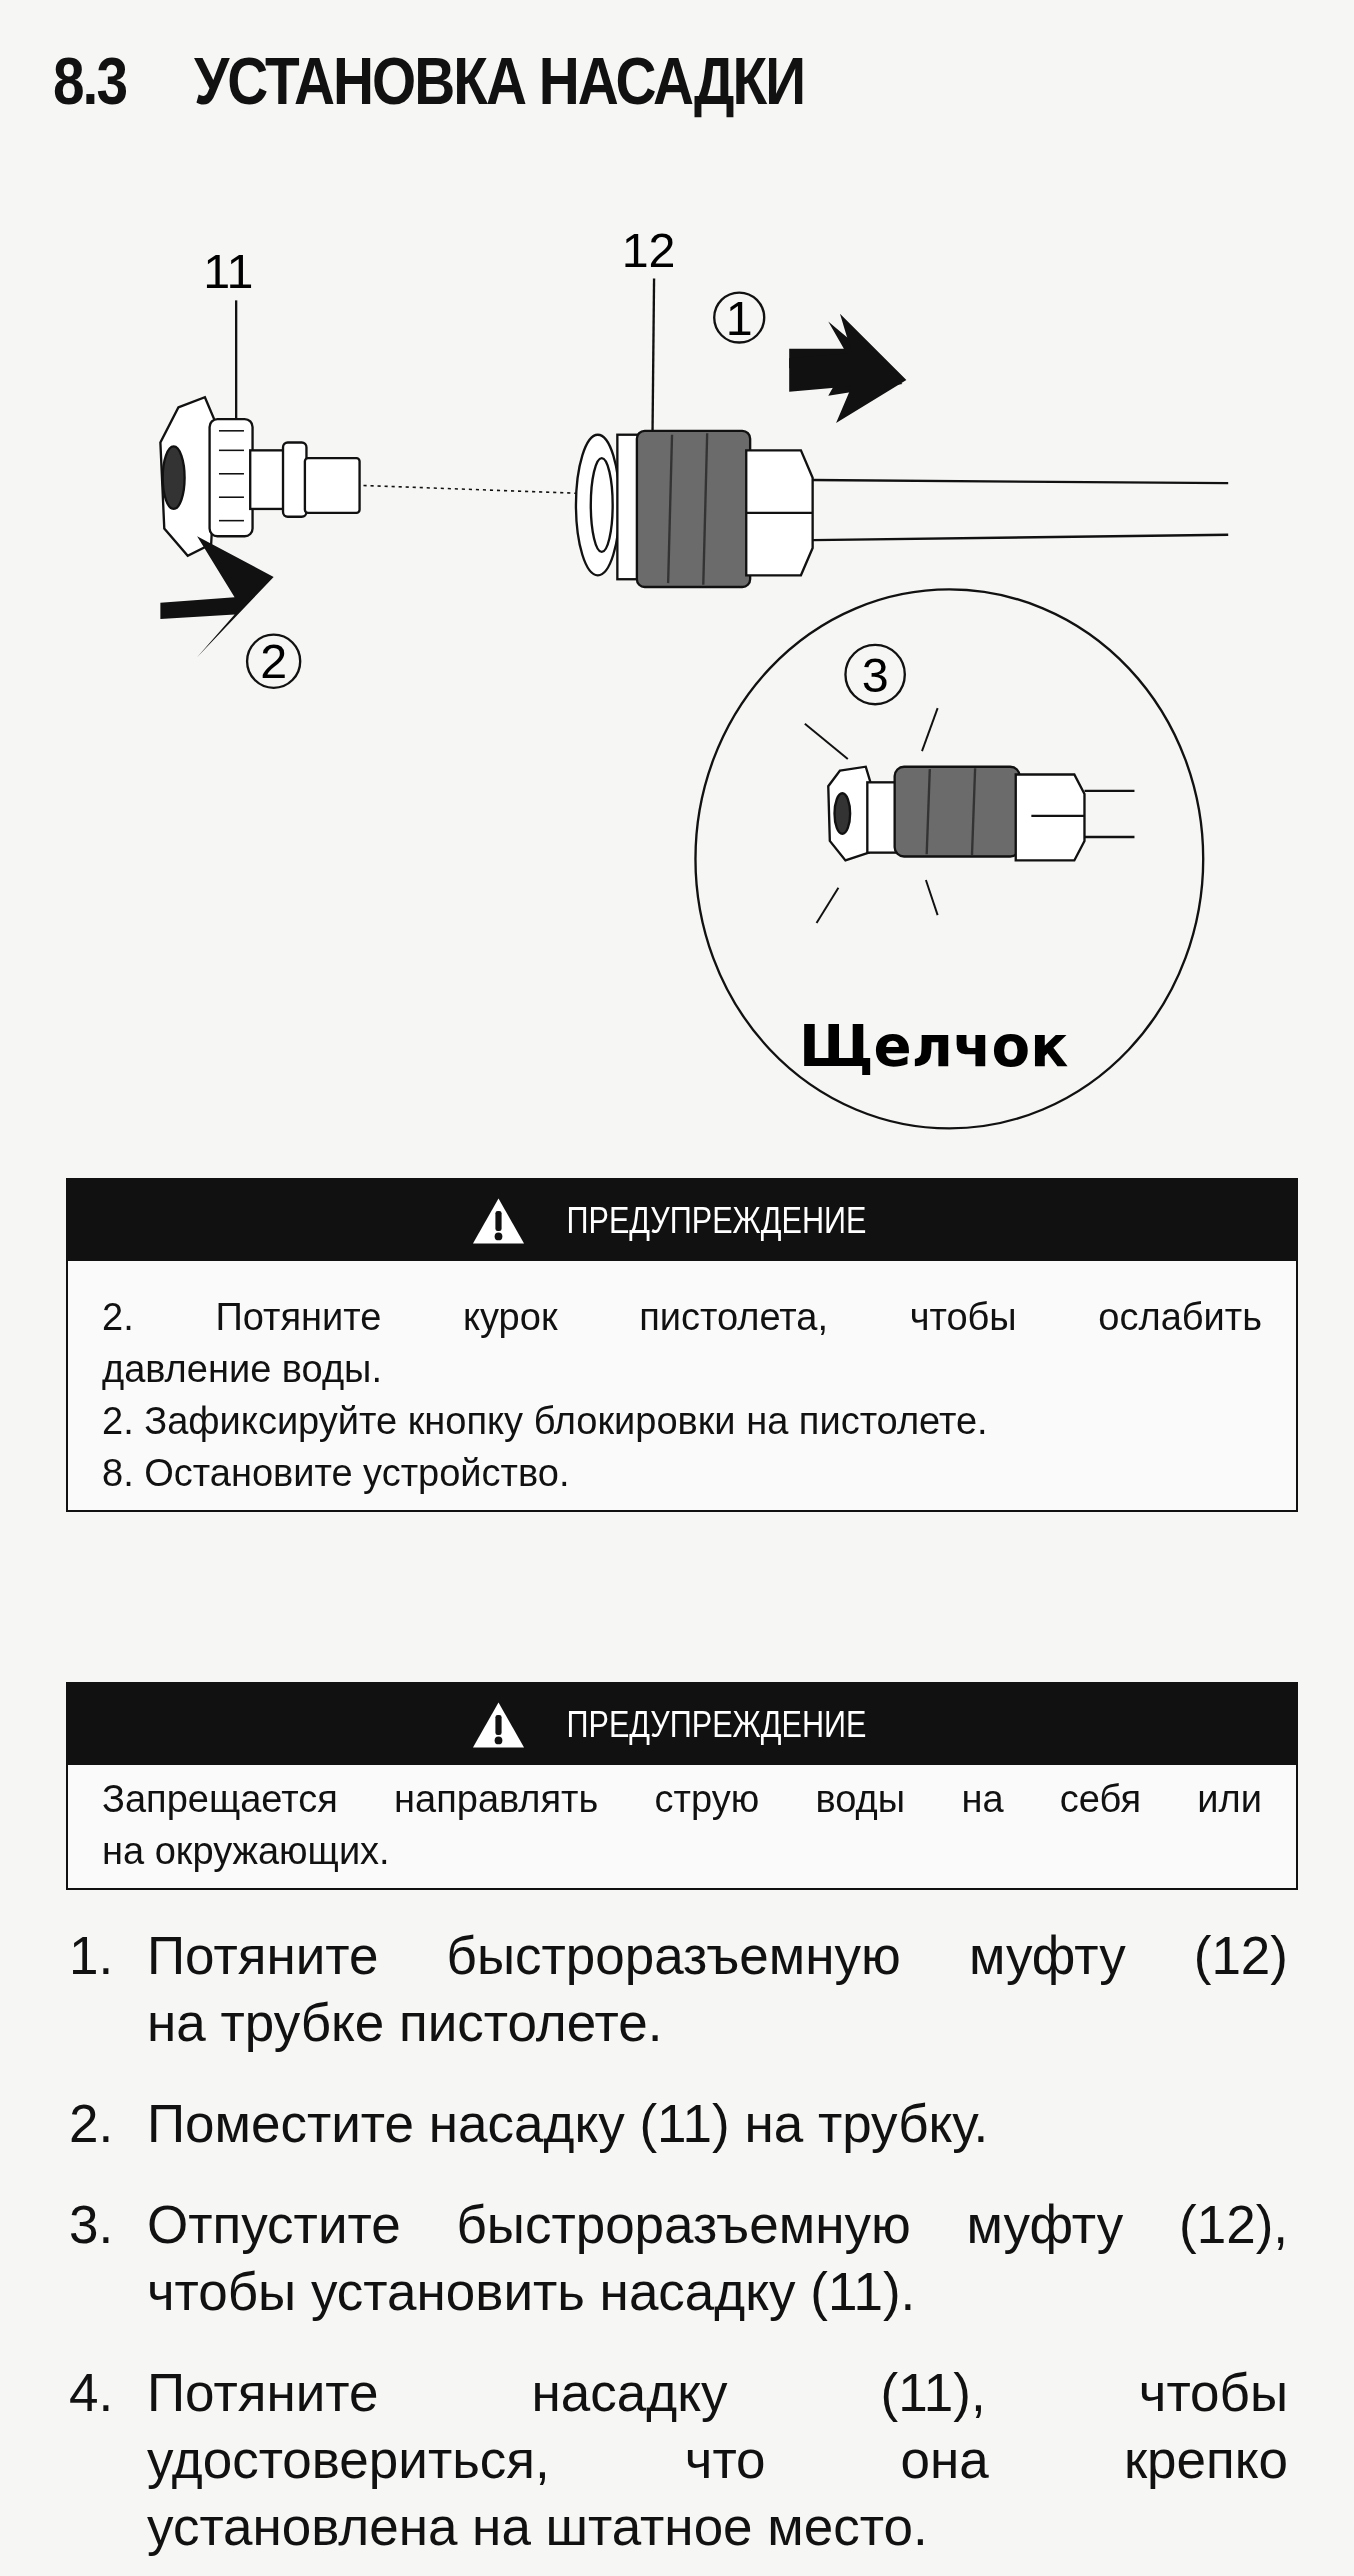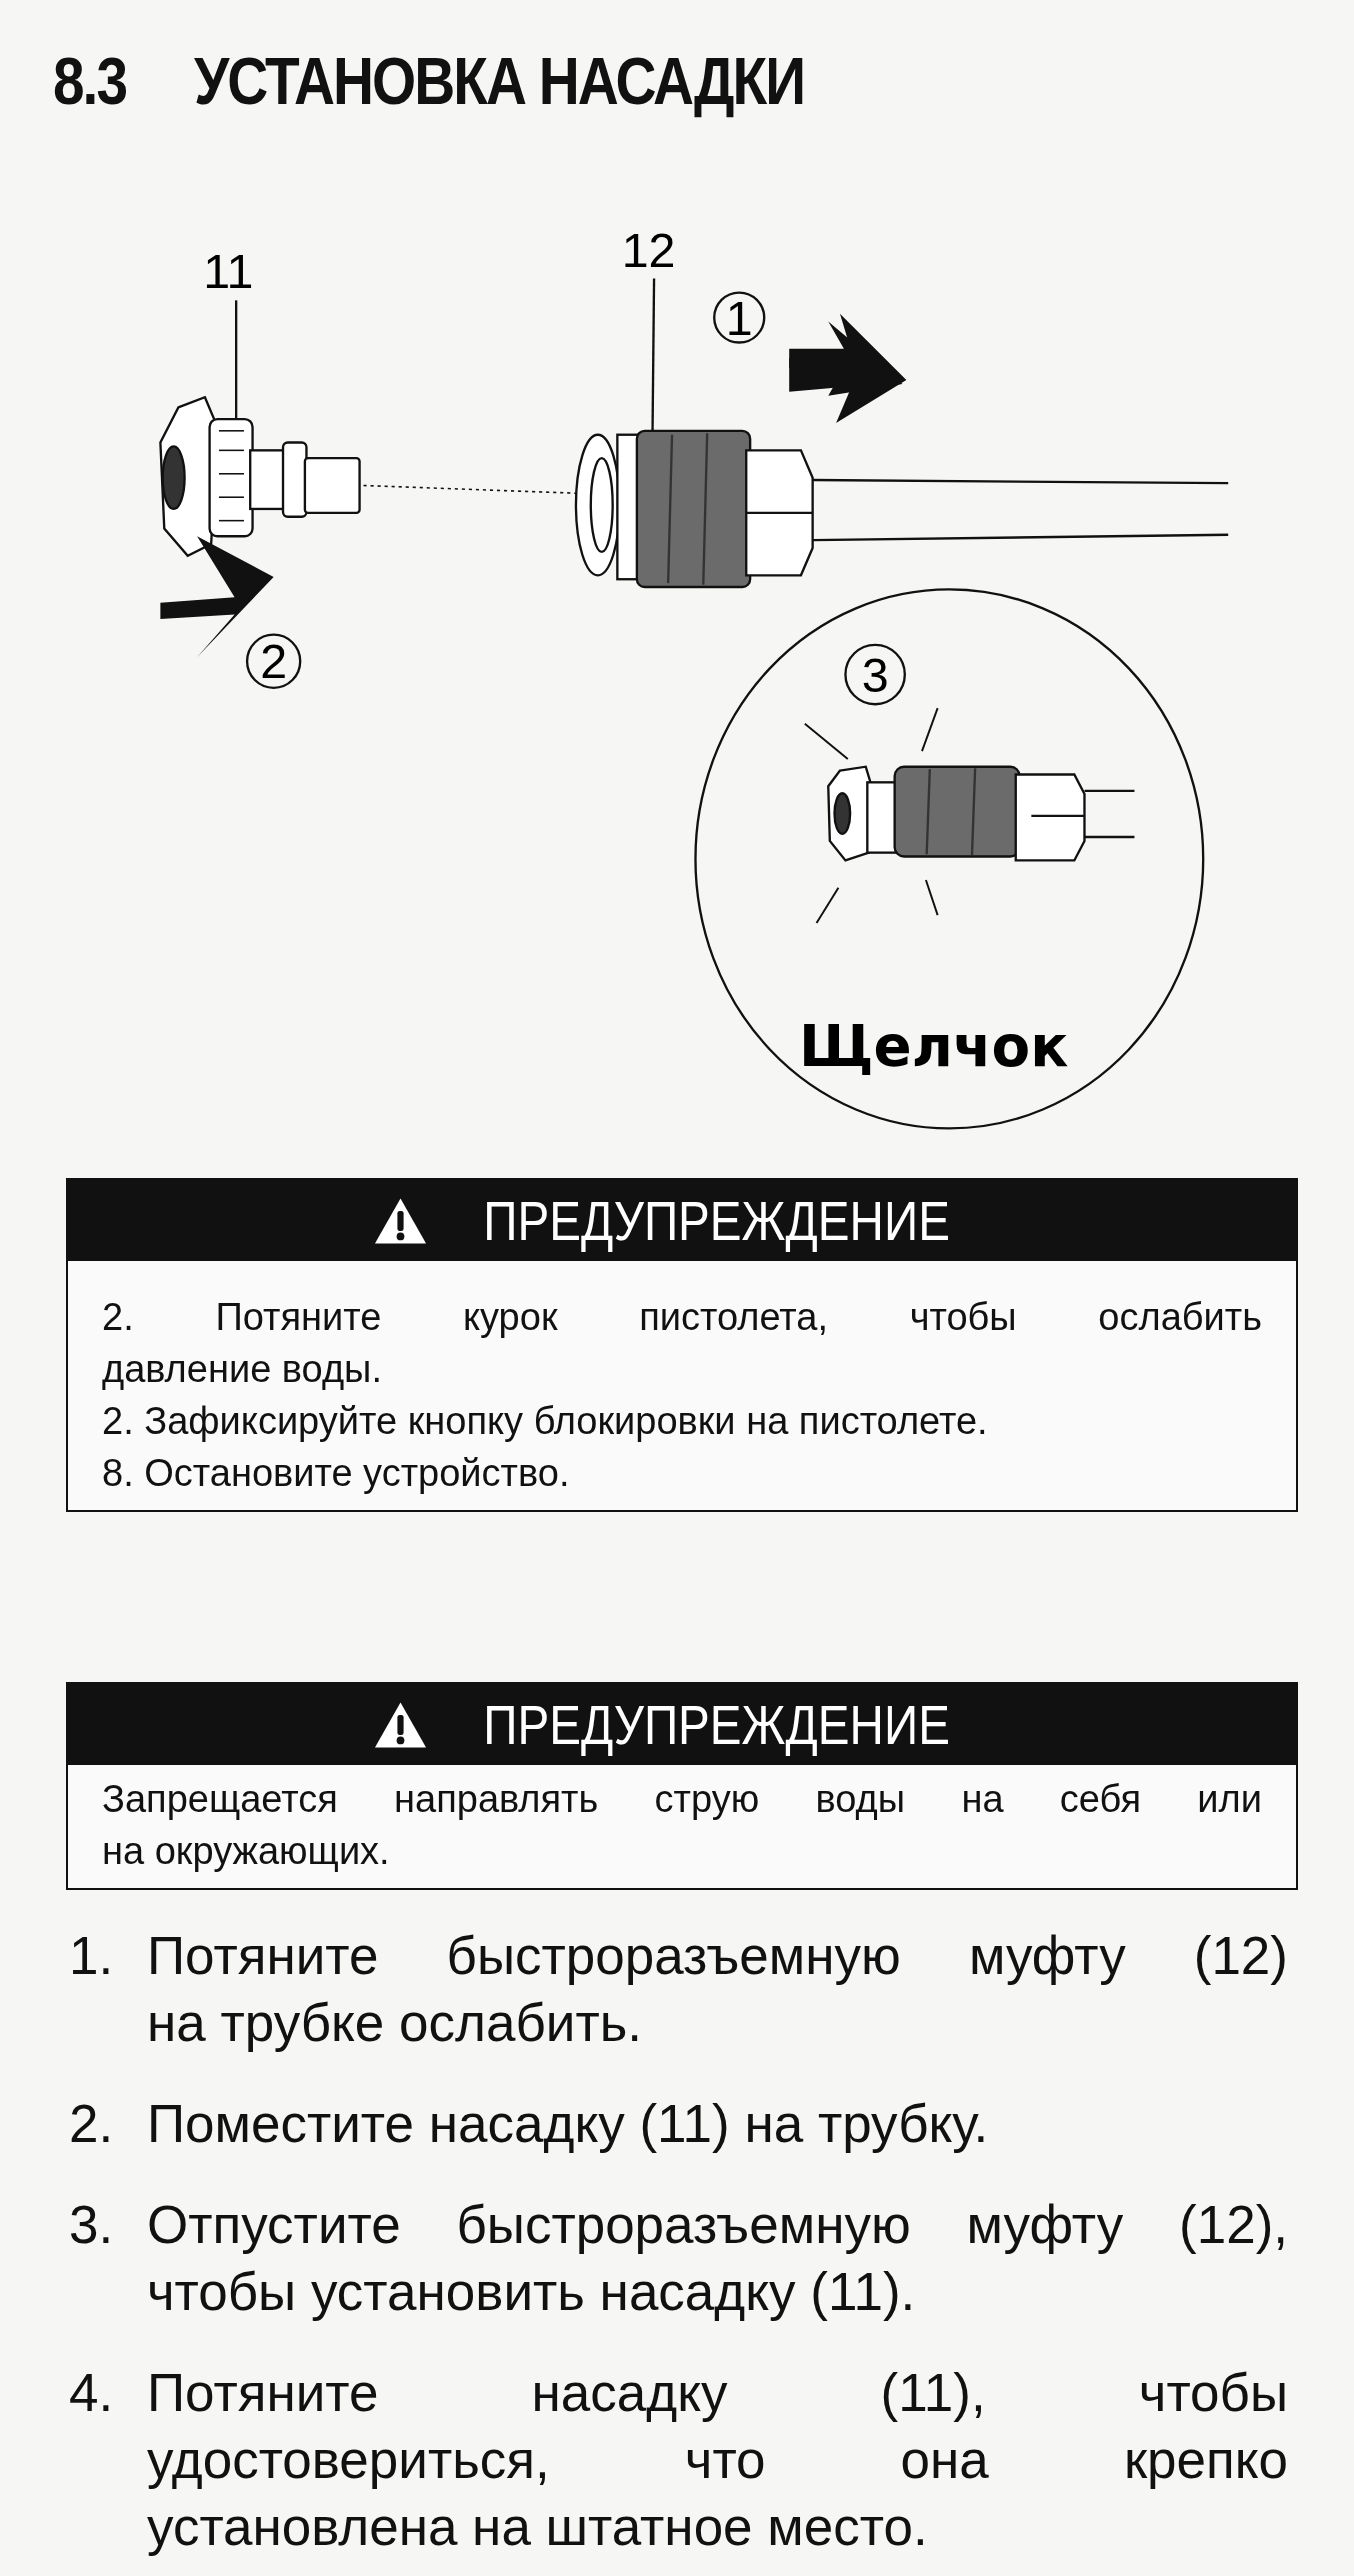--- a/index.html
+++ b/index.html
@@ -19,21 +19,21 @@
   .figure svg { width: 100%; height: 100%; }
   .callout-label { font-family: "Liberation Sans", sans-serif; font-size: 62px; }
   .click-label { font-family: "DejaVu Sans", sans-serif; font-weight: bold; font-size: 72px; }
 
   .warn {
     position: absolute; left: 66px; width: 1228px;
     border: 2.3px solid #111; background: #fafafa;
   }
   .warn-head {
     background: #111; color: #fff; text-align: center;
-    font-family: "Liberation Sans", sans-serif; font-size: 56px;
+    font-family: "Liberation Sans", sans-serif; font-size: 36px;
     display: flex; align-items: center; justify-content: center; gap: 14px;
   }
   .warn-head .tri { width: 55px; height: 48px; }
   .warn-head .title { display: inline-block; transform: scaleX(0.85); }
   .warn-body {
     padding: 7.8px 34px 11px 34px; font-size: 38px; line-height: 52px;
     transform-origin: left top;
   }
   .warn-body .line { display: block; white-space: nowrap; }
   .warn-body .justified { text-align: justify; text-align-last: justify; white-space: normal; }
@@ -179,21 +179,21 @@
     <span class="line justified">Запрещается направлять струю воды на себя или</span>
     <span class="line">на окружающих.</span>
   </div>
 </div>
 
 <div class="steps">
   <div class="step">
     <span class="n">1.</span>
     <div class="t">
       <span class="justify-line">Потяните быстроразъемную муфту (12)</span>
-      <span style="display:block">на трубке ослабить.</span>
+      <span style="display:block">на трубке пистолете.</span>
     </div>
   </div>
   <div class="step">
     <span class="n">2.</span>
     <div class="t">
       <span style="display:block">Поместите насадку (11) на трубку.</span>
     </div>
   </div>
   <div class="step">
     <span class="n">3.</span>

